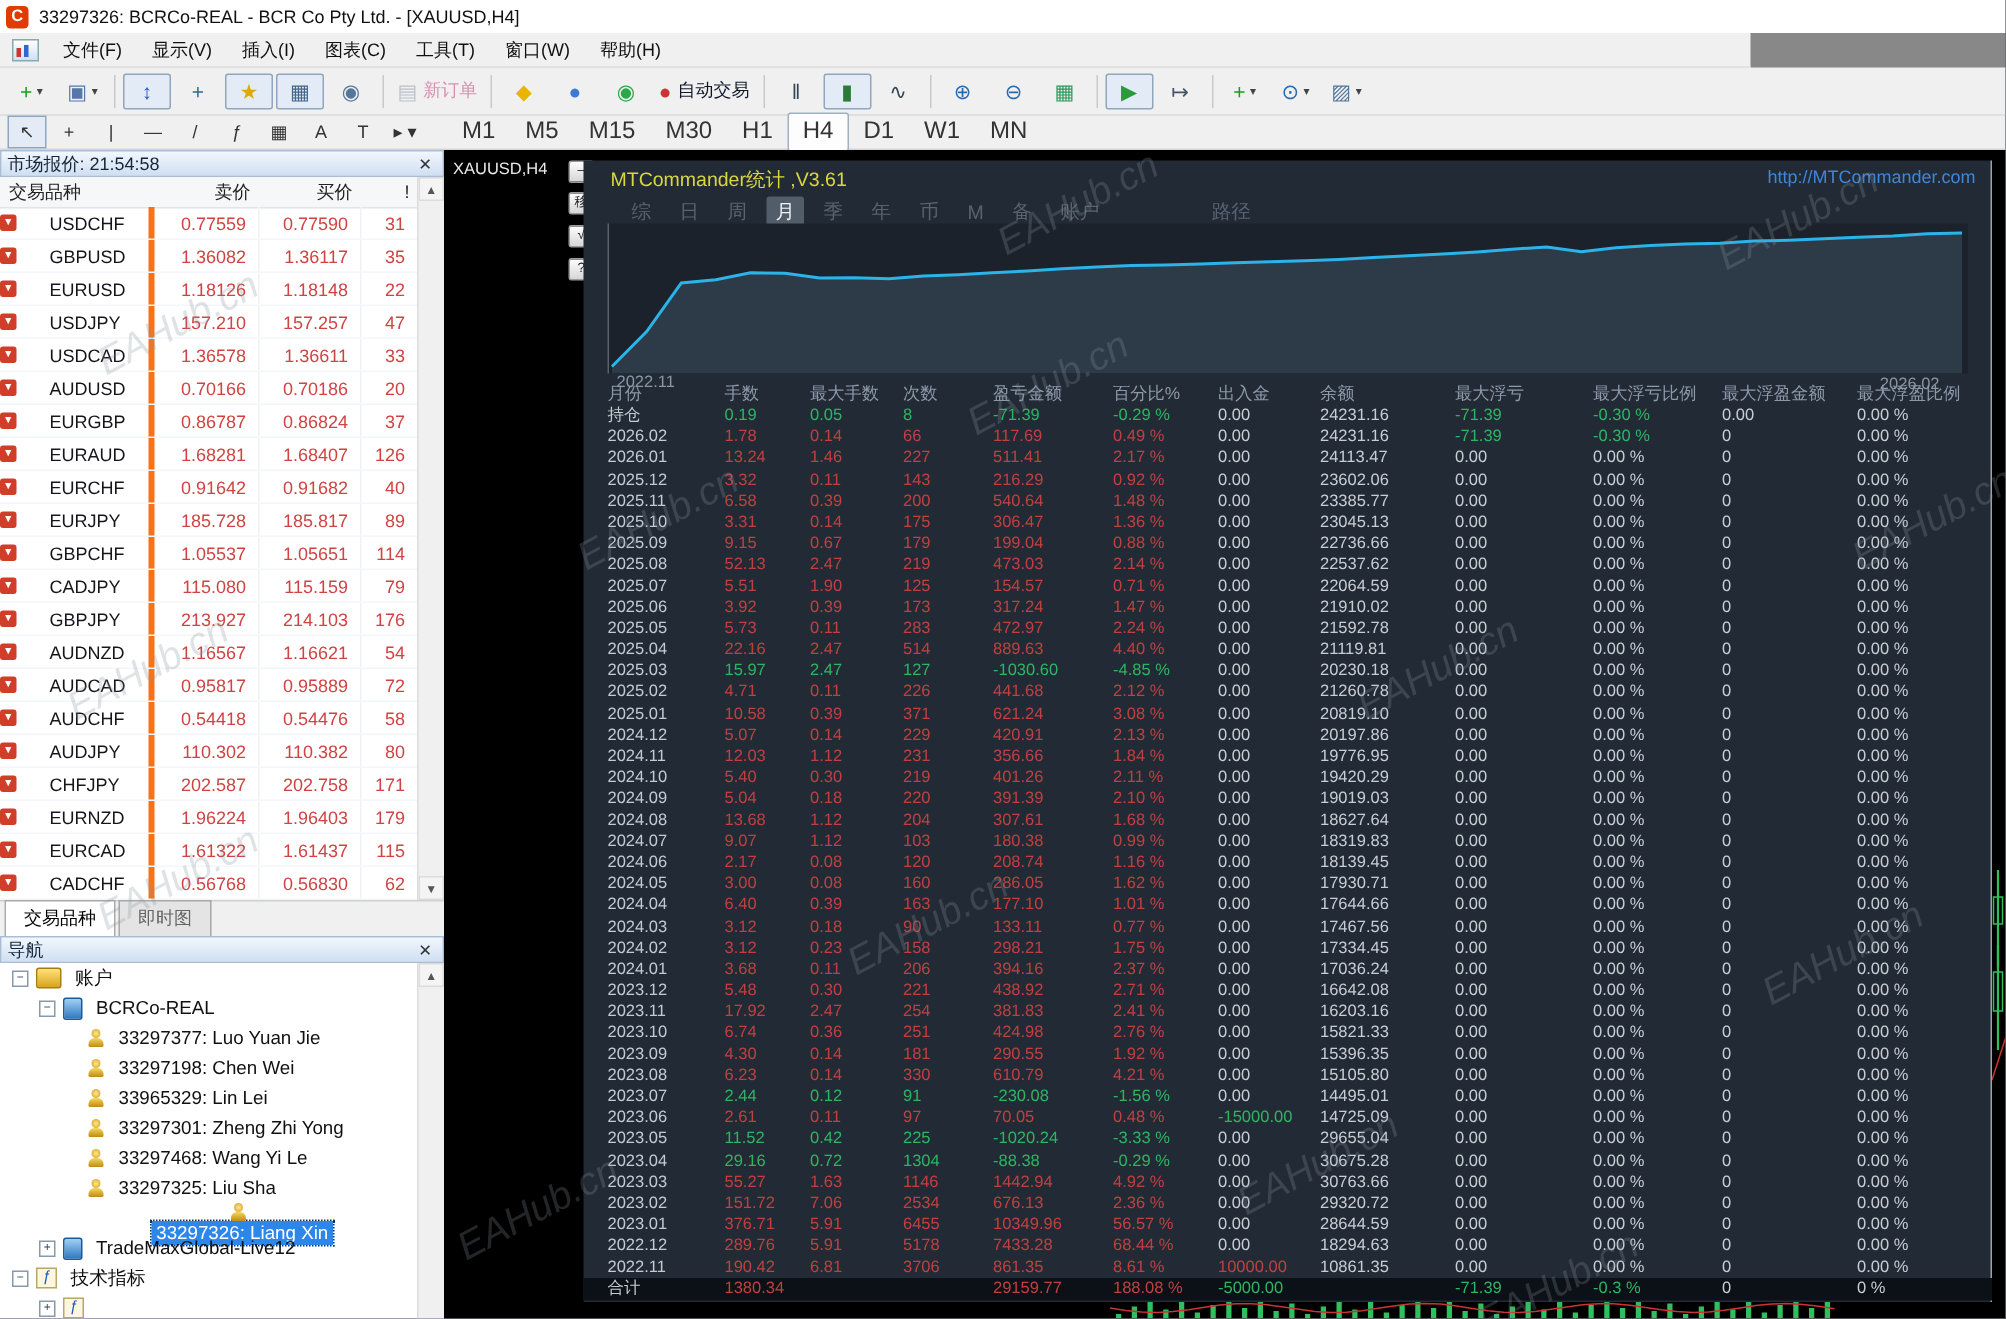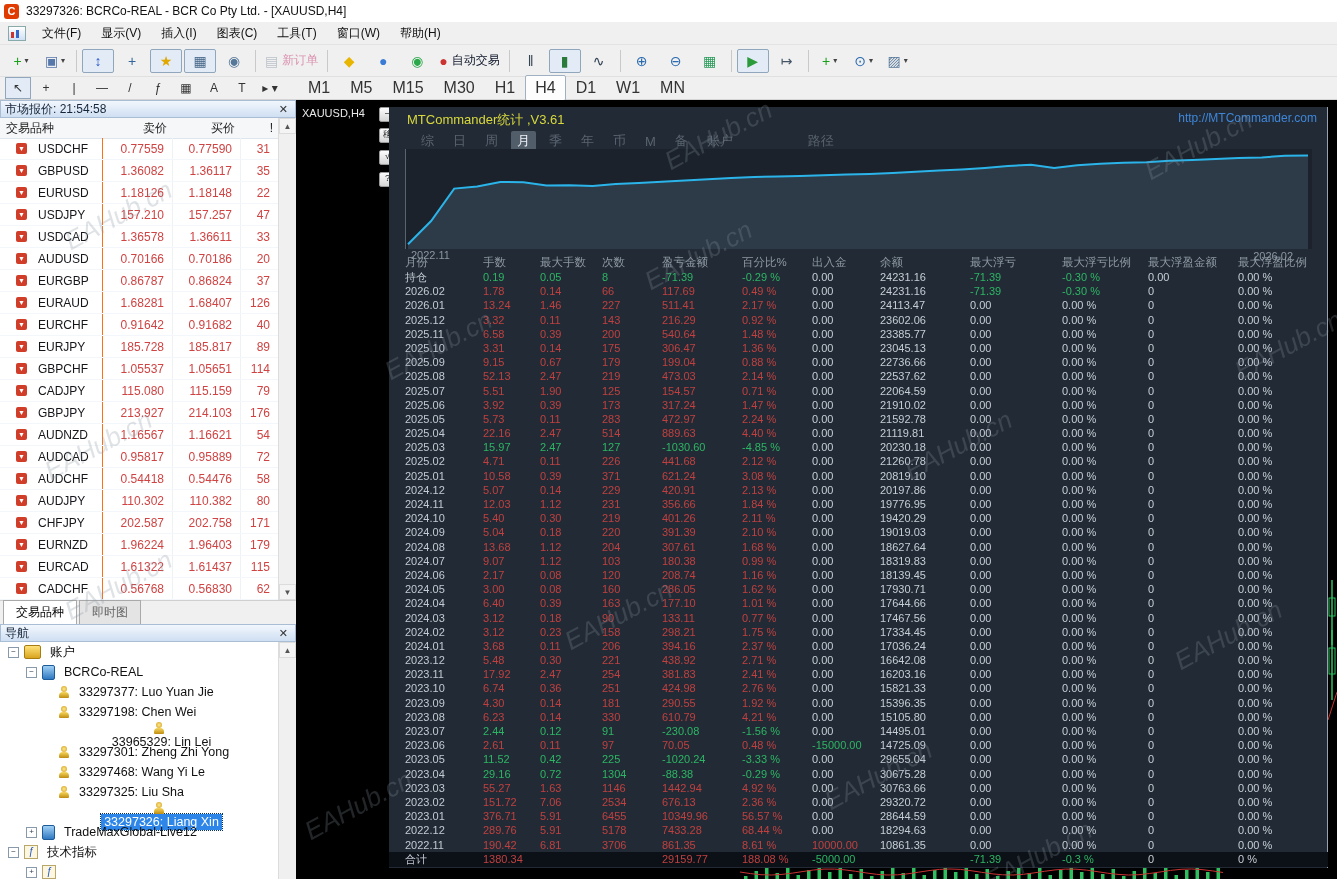--- a/index.html
+++ b/index.html
@@ -3,21 +3,21 @@
 <meta charset="utf-8">
 <style>
   html,body{margin:0;padding:0;background:#888;}
   body{width:1337px;height:879px;position:relative;overflow:hidden;
        font-family:"Liberation Sans",sans-serif;-webkit-font-smoothing:antialiased;}
   .abs{position:absolute;}
   
   #titlebar{left:0;top:0;width:1337px;height:22px;background:#fff;display:flex;align-items:center;gap:7px;padding-left:4px;box-sizing:border-box;}
   #applogo{width:15px;height:15px;background:#e03b00;border-radius:3px;color:#fff;font-weight:bold;font-size:11px;display:flex;align-items:center;justify-content:center;}
   #title-text{font-size:12px;color:#111;}
-  #menubar{left:0;top:22px;width:1337px;height:23px;background:#f0f0f0;display:flex;align-items:center;border-bottom:1px solid #e3e3e3;box-sizing:border-box;}
+  #menubar{left:0;top:22px;width:1167px;height:23px;background:#f0f0f0;display:flex;align-items:center;border-bottom:1px solid #e3e3e3;box-sizing:border-box;}
   .menu-item{font-size:12px;color:#111;padding:3px 10px;cursor:default;}
   #menu-icon{width:16px;height:13px;margin:0 6px 0 8px;border:1px solid #8aa;background:linear-gradient(#fff,#cfe0f5);position:relative;}
   #menu-icon:before{content:"";position:absolute;left:2px;top:5px;width:3px;height:6px;background:#c33;}
   #menu-icon:after{content:"";position:absolute;left:7px;top:3px;width:3px;height:8px;background:#36c;}
   #toolbar{left:0;top:45px;width:1337px;height:32px;background:#f0f0f0;display:flex;align-items:center;padding-left:4px;box-sizing:border-box;border-bottom:1px solid #e0e0e0;}
   .tbtn{height:22px;min-width:24px;display:flex;align-items:center;justify-content:center;margin:0 1px;border:1px solid transparent;border-radius:2px;font-size:14px;padding:0 3px;}
   .tbtn.active{border:1px solid #8fa6bd;background:#e3ecf6;}
   .tbtn.disabled{opacity:.45;}
   .tbtn .cap{font-size:8px;color:#444;margin-left:3px;}
   .tbtn .lbl{font-size:12px;color:#0f172a;margin-left:4px;}
@@ -31,21 +31,21 @@
   .tf.active{background:#fdfdfd;border:1px solid #9fb0c2;border-radius:2px;}
   
   #left{left:0;top:100px;width:296px;height:779px;background:#c4b5fd;}
   .phead{height:18px;background:linear-gradient(#f2f7fd,#cfdff2);border:1px solid #a9bdd4;box-sizing:border-box;display:flex;align-items:center;justify-content:space-between;padding:0 4px;font-size:12px;color:#16263a;}
   .phead .x{color:#333;font-size:11px;padding:0 3px;}
   #mw{left:0;top:0;width:296px;height:500px;background:#fff;}
   #mw-colhead{position:absolute;left:0;top:18px;width:279px;height:20px;background:#f6f7f9;border-bottom:1px solid #dfe5ec;display:grid;grid-template-columns:103px 70px 68px 38px;align-items:center;font-size:12px;color:#222;}
   #mw-colhead span{padding:0 6px;}
   #mw-rows{position:absolute;left:0;top:38px;width:279px;height:462px;}
   .mwrow{height:21px;display:grid;grid-template-columns:103px 70px 68px 38px;align-items:center;border-bottom:1px solid #f3f6fa;font-size:12px;}
-  .mwrow .sym{display:flex;align-items:center;gap:11px;color:#15151a;padding-left:16px;border-right:1px solid #f97316;height:100%;box-sizing:border-box;}
+  .mwrow .sym{display:flex;align-items:center;gap:22px;color:#15151a;padding-left:0;border-right:4px solid #f97316;height:100%;box-sizing:border-box;}
   .mwrow .num{color:#d04343;text-align:right;padding-right:8px;border-right:1px solid #eef2f7;height:100%;display:flex;align-items:center;justify-content:flex-end;box-sizing:border-box;}
   .dn-arrow{width:11px;height:11px;background:#d03d28;border-radius:2px;color:#fff;font-size:7px;display:flex;align-items:center;justify-content:center;}
   .vscroll{position:absolute;right:0;width:17px;background:#f0f0f0;border-left:1px solid #dcdcdc;}
   .vs-btn{height:16px;display:flex;align-items:center;justify-content:center;font-size:8px;color:#555;background:#f4f4f4;border:1px solid #dcdcdc;box-sizing:border-box;}
   #mw-tabs{left:0;top:500px;width:296px;height:24px;background:#f0f0f0;border-top:1px solid #cfcfcf;display:flex;align-items:flex-end;padding-left:3px;box-sizing:border-box;}
   .ltab{font-size:12px;padding:3px 12px;border:1px solid #a9a9a9;border-bottom:none;margin-right:2px;color:#666;background:#e4e4e4;}
   .ltab.active{background:#fff;color:#000;}
   #nav{left:0;top:524px;width:296px;height:255px;background:#fff;overflow:hidden;}
   #nav-tree{position:absolute;left:0;top:18px;width:279px;height:237px;overflow:hidden;}
   .trow-nav{height:20px;display:flex;align-items:center;font-size:12.5px;color:#111;white-space:nowrap;}
@@ -459,21 +459,21 @@
         <div class="trow-nav" style="padding-left: 44px;">
           <span style="width: 14px; flex: 0 0 auto;"></span>
           <span class="ico ico-user"></span>
           <span class="nlabel">33297377: Luo Yuan Jie</span>
         </div>
         <div class="trow-nav" style="padding-left: 44px;">
           <span style="width: 14px; flex: 0 0 auto;"></span>
           <span class="ico ico-user"></span>
           <span class="nlabel">33297198: Chen Wei</span>
         </div>
-        <div class="trow-nav" style="padding-left: 44px; flex-direction: column;">
+        <div class="trow-nav" style="padding-left: 44px;">
           <span style="width: 14px; flex: 0 0 auto;"></span>
           <span class="ico ico-user"></span>
           <span class="nlabel">33965329: Lin Lei</span>
         </div>
         <div class="trow-nav" style="padding-left: 44px;">
           <span style="width: 14px; flex: 0 0 auto;"></span>
           <span class="ico ico-user"></span>
           <span class="nlabel">33297301: Zheng Zhi Yong</span>
         </div>
         <div class="trow-nav" style="padding-left: 44px;">

